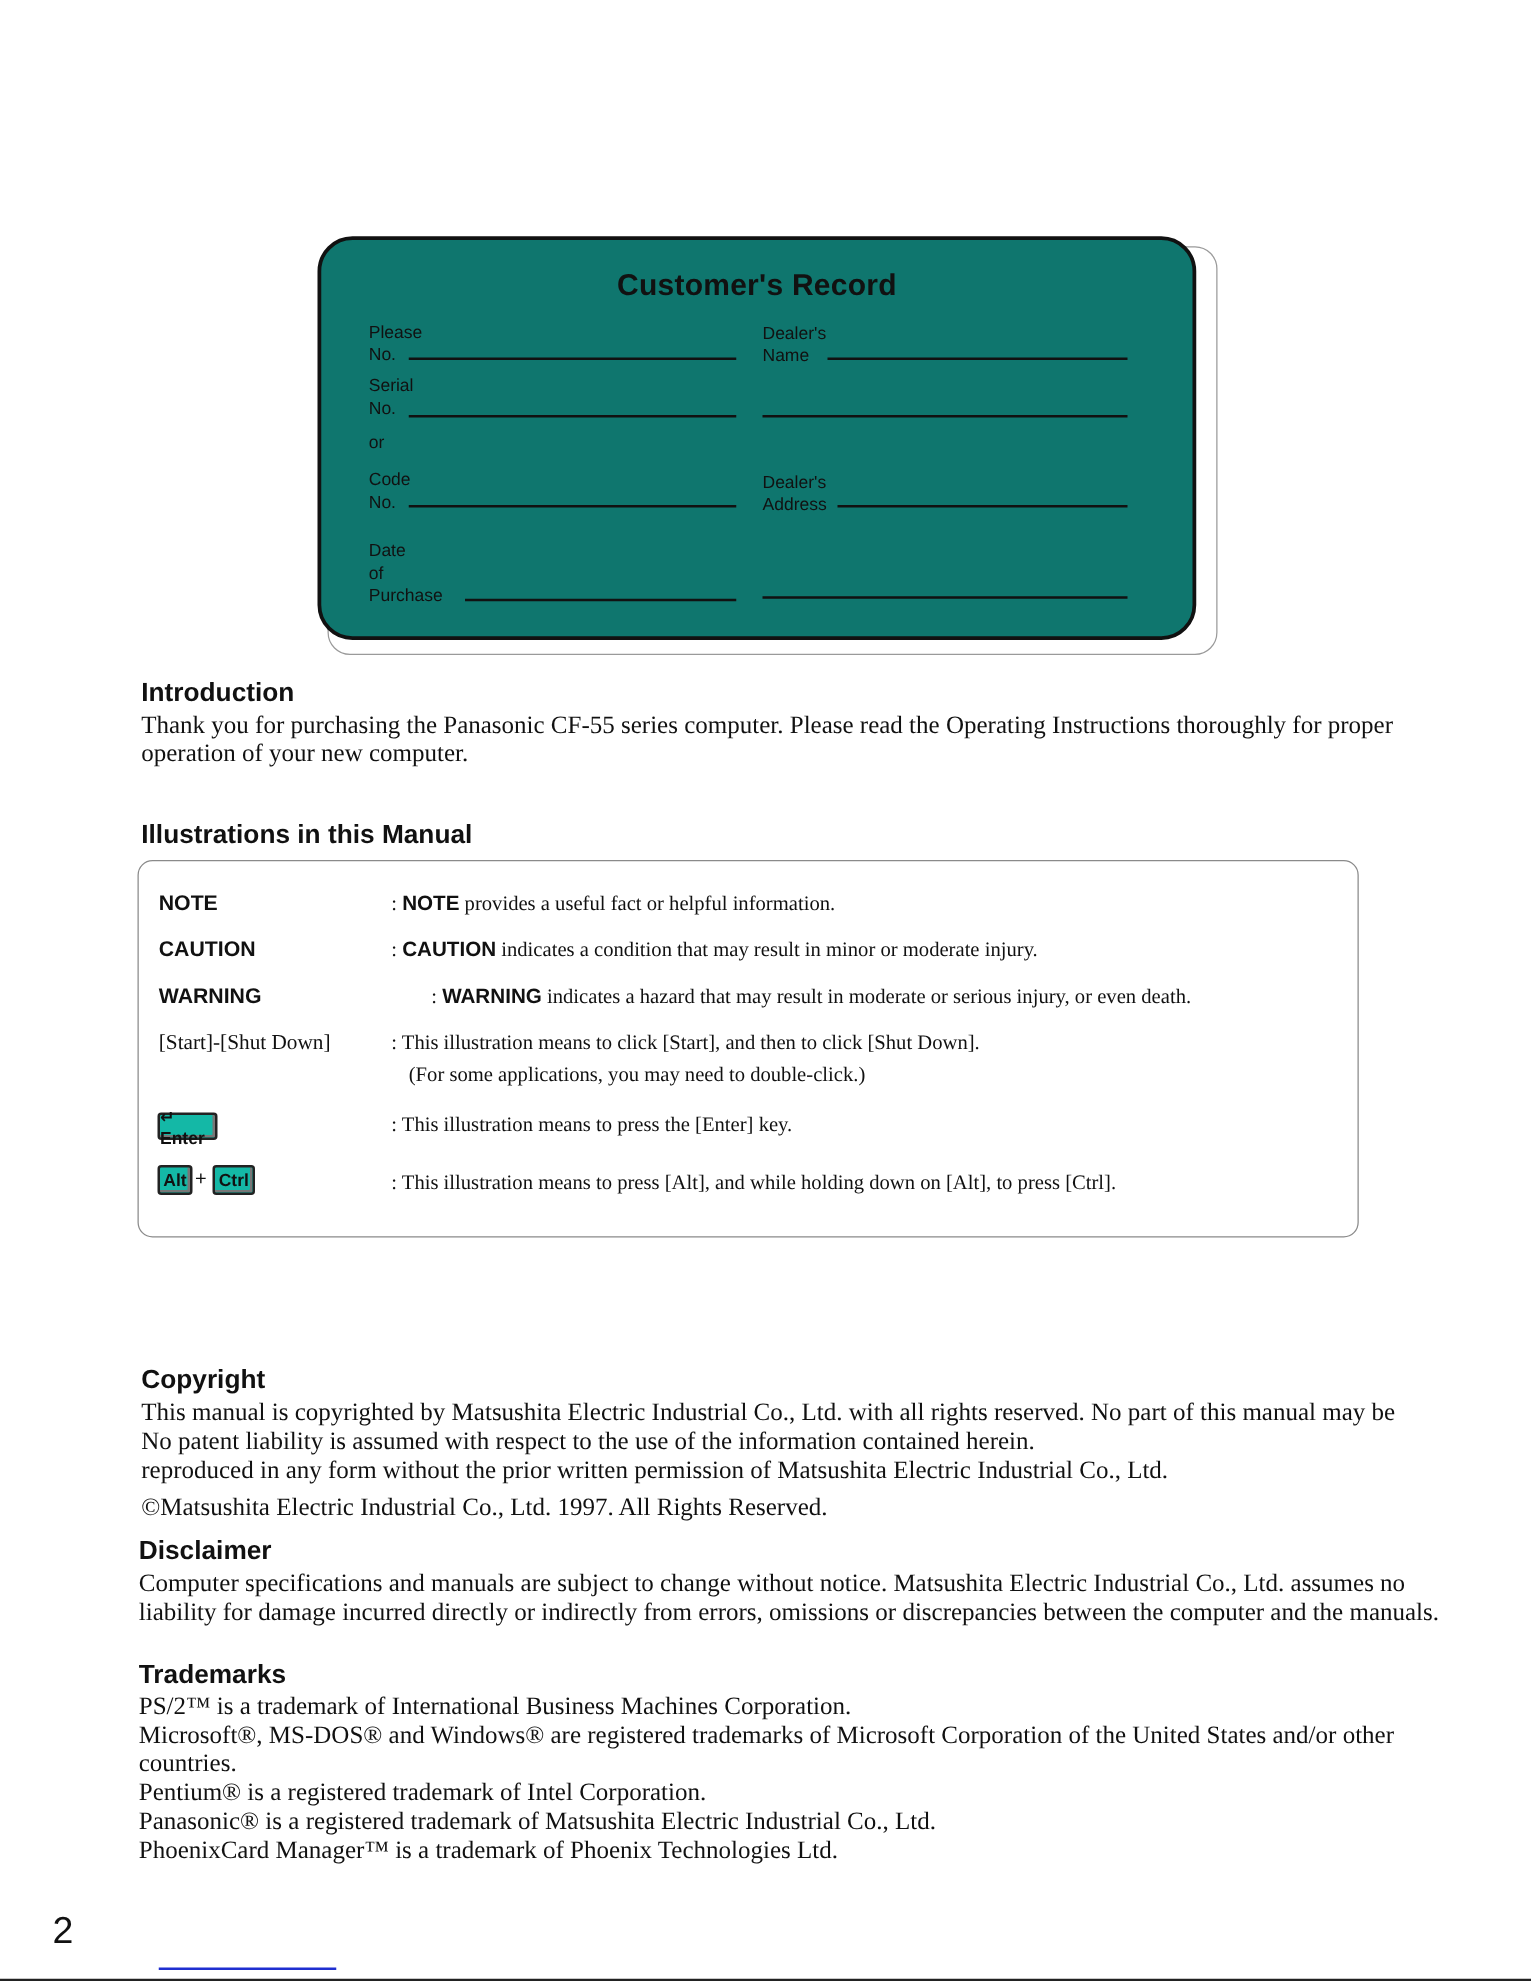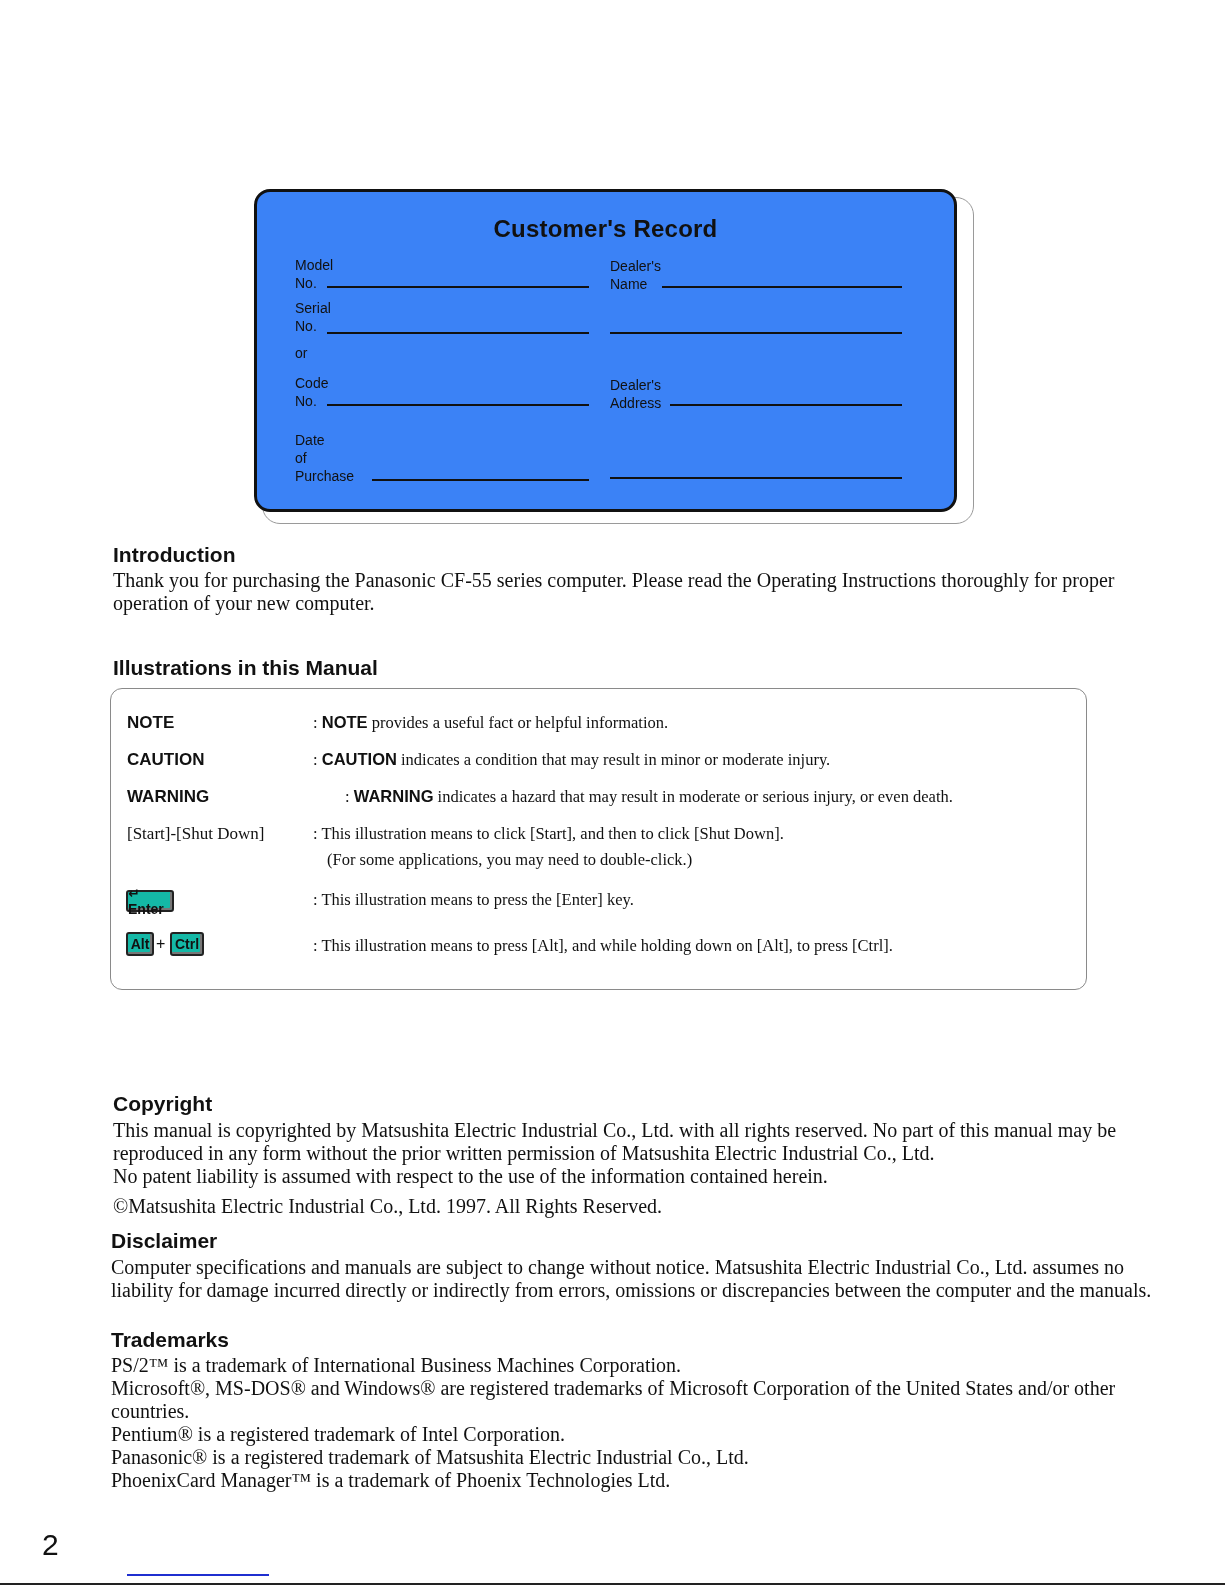--- a/index.html
+++ b/index.html
@@ -19,22 +19,22 @@
       left: 262px; top: 197px;
       width: 712px; height: 327px;
       border: 1px solid #9a9a9a;
       border-radius: 18px;
     }
     .record-card {
       position: absolute;
       left: 254px; top: 189px;
       width: 703px; height: 323px;
       border: 3.5px solid #111111;
-      border-radius: 16px;
-      background: #3b82f6;
+      border-radius: 28px;
+      background: #0f766e;
     }
     .record-title {
       position: absolute;
       left: 0; right: 0; top: 23px;
       text-align: center;
       font-weight: bold;
       font-size: 24px;
       letter-spacing: 0.2px;
     }
     .field-label {
@@ -124,21 +124,21 @@
     }
   </style>
 </head>
 <body>
 
 <div class="record-shadow"></div>
 <div class="record-card">
   <div class="record-title sans">Customer's Record</div>
 
   <div class="field-label sans" style="left:38px; top:64px;">
-    <div>Model</div>
+    <div>Please</div>
     <div>No.</div>
   </div>
   <div class="field-line" style="left:70px; top:94px; width:262px;"></div>
 
   <div class="field-label sans" style="left:38px; top:107px;">
     <div>Serial</div>
     <div>No.</div>
   </div>
   <div class="field-line" style="left:70px; top:140px; width:262px;"></div>
 
@@ -216,22 +216,22 @@
 <div class="key-plus" style="left:156px; top:935px;">+</div>
 <div class="key" style="left:170px; top:932px; width:34px; height:24px;">Ctrl</div>
 <div class="illus-desc serif" style="top:936px;">
   <span>:</span>
   <span>This illustration means to press [Alt], and while holding down on [Alt], to press [Ctrl].</span>
 </div>
 
 <div class="section-heading sans" style="top:1092px;">Copyright</div>
 <div class="para serif" style="top:1119px;">
   <span class="para-line">This manual is copyrighted by Matsushita Electric Industrial Co., Ltd. with all rights reserved. No part of this manual may be</span>
+  <span class="para-line">No patent liability is assumed with respect to the use of the information contained herein.</span>
   <span class="para-line">reproduced in any form without the prior written permission of Matsushita Electric Industrial Co., Ltd.</span>
-  <span class="para-line">No patent liability is assumed with respect to the use of the information contained herein.</span>
 </div>
 <div class="para serif" style="top:1195px;">©Matsushita Electric Industrial Co., Ltd. 1997. All Rights Reserved.</div>
 
 <div class="section-heading sans" style="top:1229px; left:111px;">Disclaimer</div>
 <div class="para serif" style="top:1256px; left:111px;">
   <span class="para-line">Computer specifications and manuals are subject to change without notice. Matsushita Electric Industrial Co., Ltd. assumes no</span>
   <span class="para-line">liability for damage incurred directly or indirectly from errors, omissions or discrepancies between the computer and the manuals.</span>
 </div>
 
 <div class="section-heading sans" style="top:1328px; left:111px;">Trademarks</div>

